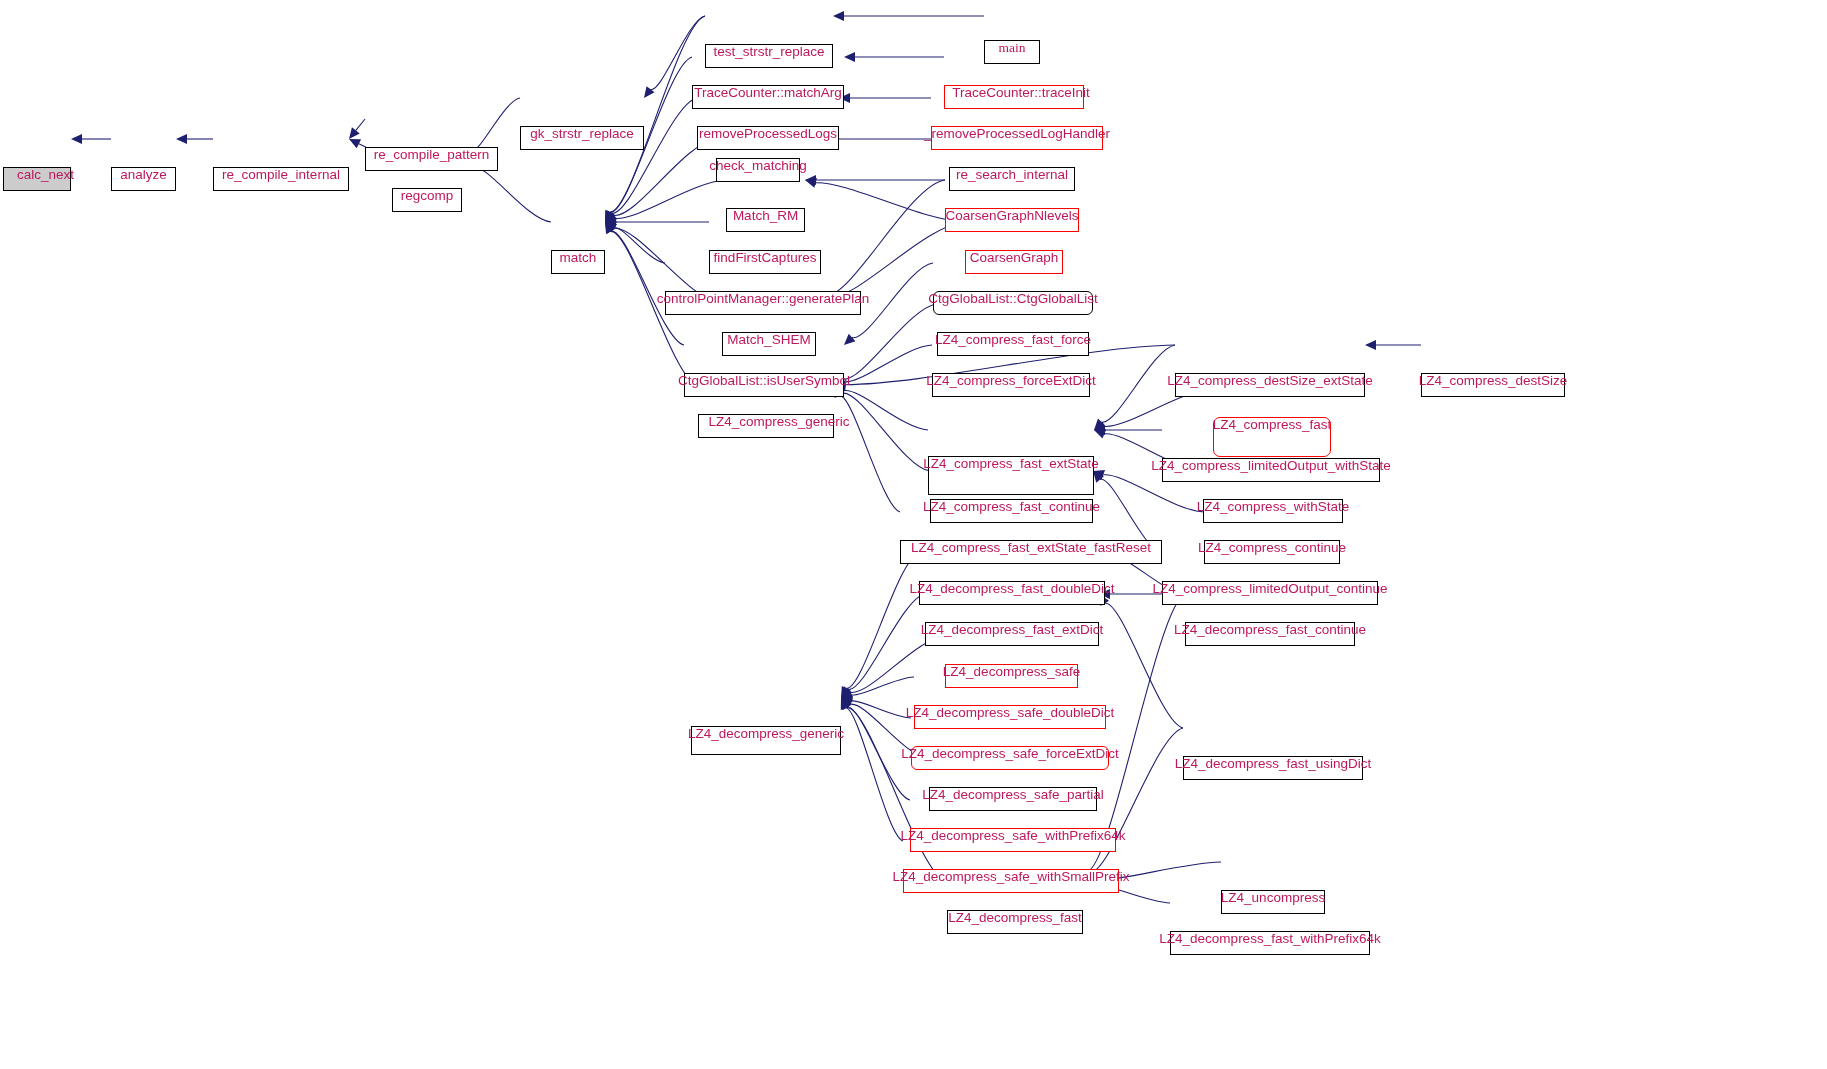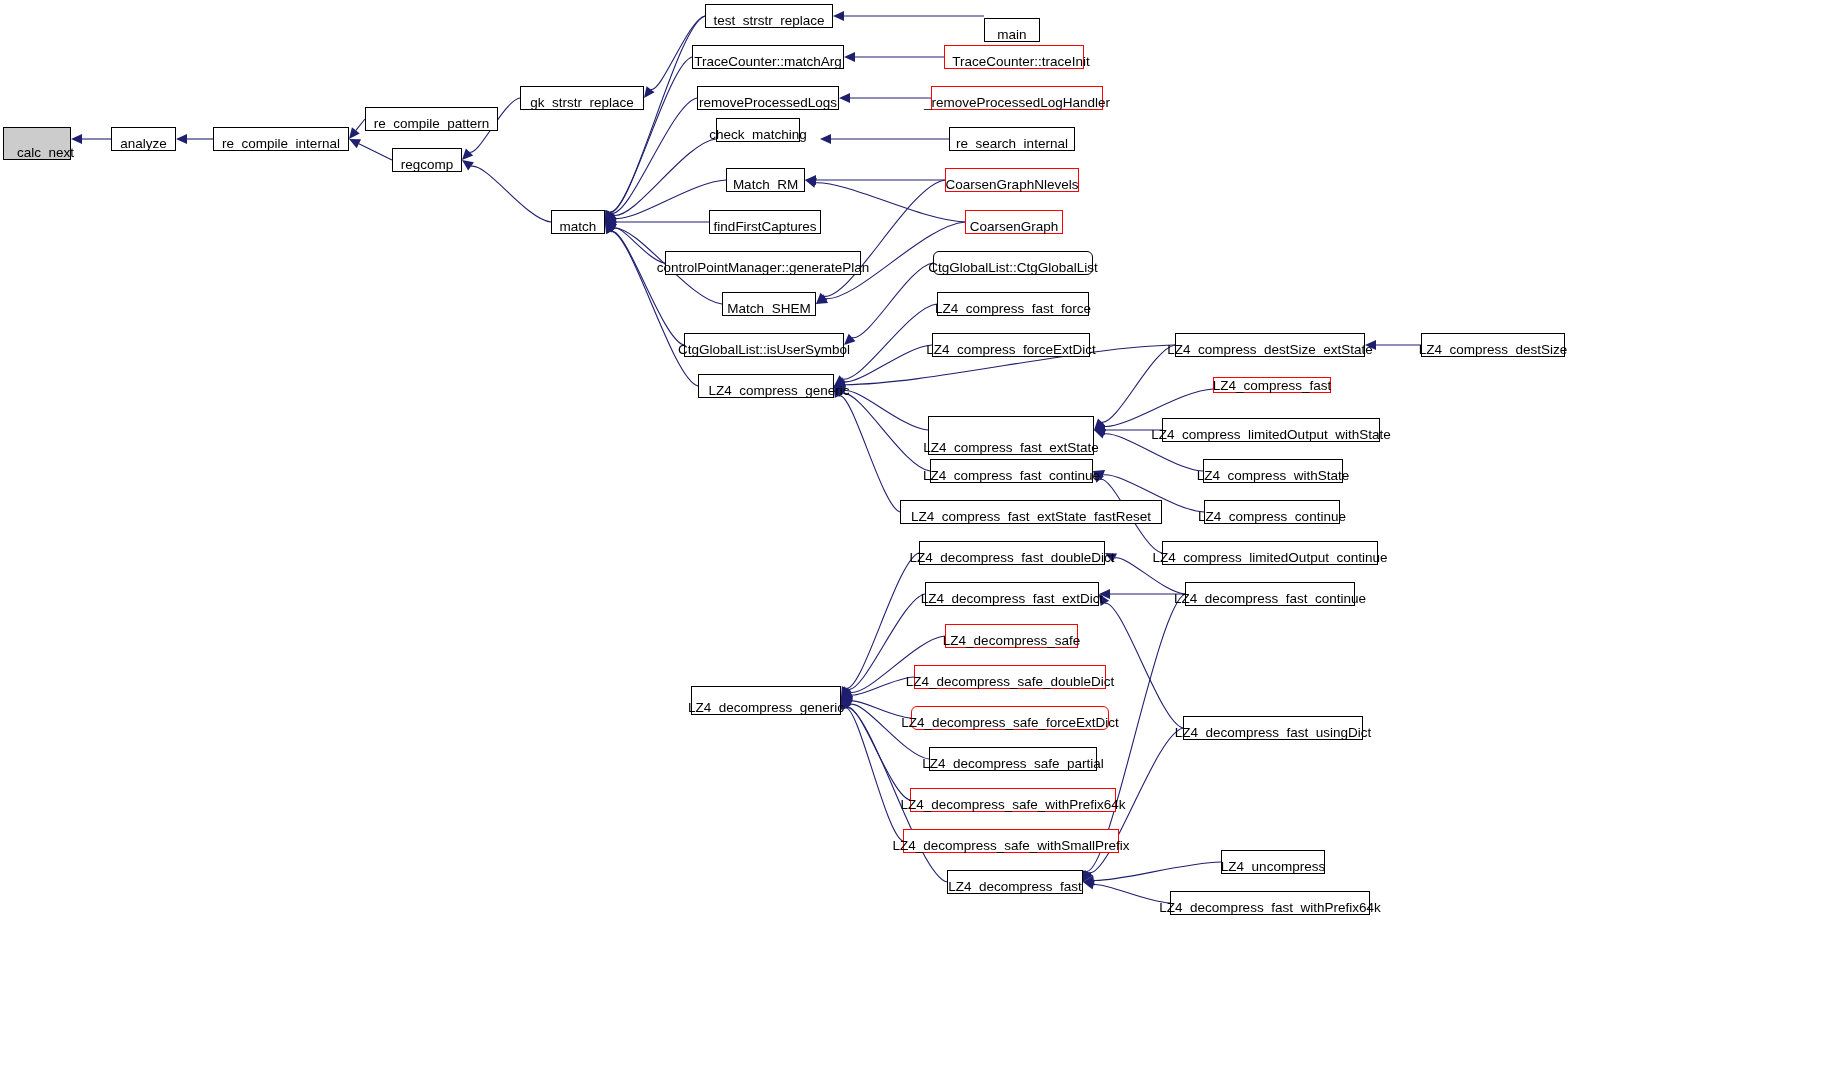--- a/index.html
+++ b/index.html
@@ -22,30 +22,31 @@
     left: 0;
     top: 0;
     width: 1827px;
     height: 1069px;
     pointer-events: none;
   }
   .node {
     position: absolute;
     box-sizing: border-box;
     display: flex;
-    align-items: flex-end;
+    align-items: flex-start;
     justify-content: center;
     border: 1px solid #000000;
     background: #ffffff;
-    color: #000000;
+    color: #be185d;
     font-size: 13.5px;
     line-height: 1;
     white-space: nowrap;
     letter-spacing: 0px;
     padding: 0 6px;
+    margin-top: 40px;
   }
   .node.red {
     border-color: #ff0000;
   }
   .node.cur {
     background: #cccccc;
     border-color: #000000;
   }
   .node .label {
     display: block;
@@ -162,21 +163,21 @@
       <path d="M 1185 594 C 1156.44 605.52, 1111.56 870.48, 1086.6723185646906 871.6311005232267" stroke="#1f1f6f" stroke-width="1.1" fill="none"></path>
       <polygon points="1083,882 1081.9591824388847,869.9618648120037 1091.3854546904965,873.3003362344497" fill="#1f1f6f"></polygon>
       <path d="M 1183 728 C 1155 734.16, 1111 875.84, 1088.9906598713853 872.7743837980667" stroke="#1f1f6f" stroke-width="1.1" fill="none"></path>
       <polygon points="1083,882 1084.7971979614156,870.0513565838006 1093.184121781355,875.4974110123327" fill="#1f1f6f"></polygon>
       <path d="M 1221 862 C 1182.36 862.8, 1121.64 881.2, 1093.886266589004 880.4222802044922" stroke="#1f1f6f" stroke-width="1.1" fill="none"></path>
       <polygon points="1083,882 1093.1691212274095,875.4739772094904 1094.6034119505985,885.3705831994939" fill="#1f1f6f"></polygon>
       <path d="M 1170 903 C 1145.64 902.16, 1107.36 882.84, 1093.6929042943061 884.5810458641429" stroke="#1f1f6f" stroke-width="1.1" fill="none"></path>
       <polygon points="1083,882 1094.8661069598256,879.7206348212765 1092.5197016287866,889.4414569070093" fill="#1f1f6f"></polygon>
     </svg>
   <div id="nodes">
-      <div class="node cur" style="left: 3px; top: 127px; width: 68px; height: 33px; padding-left: 23px;">
+      <div class="node cur" style="left: 3px; top: 127px; width: 68px; height: 24px; padding-left: 23px;">
         <span class="label">calc_next</span>
       </div>
       <div class="node" style="left: 111px; top: 127px; width: 65px; height: 24px;">
         <span class="label">analyze</span>
       </div>
       <div class="node" style="left: 213px; top: 127px; width: 136px; height: 24px;">
         <span class="label">re_compile_internal</span>
       </div>
       <div class="node" style="left: 365px; top: 107px; width: 133px; height: 24px;">
         <span class="label">re_compile_pattern</span>
@@ -186,21 +187,21 @@
       </div>
       <div class="node" style="left: 520px; top: 86px; width: 124px; height: 24px;">
         <span class="label">gk_strstr_replace</span>
       </div>
       <div class="node" style="left: 551px; top: 210px; width: 54px; height: 24px;">
         <span class="label">match</span>
       </div>
       <div class="node" style="left: 705px; top: 4px; width: 128px; height: 24px;">
         <span class="label">test_strstr_replace</span>
       </div>
-      <div class="node" style="left: 984px; top: 18px; width: 56px; height: 24px;">
+      <div class="node" style="left: 984px; top: 0; width: 56px; height: 24px; font-family: Liberation Serif, serif;">
         <span class="label">main</span>
       </div>
       <div class="node" style="left: 692px; top: 45px; width: 152px; height: 24px;">
         <span class="label">TraceCounter::matchArg</span>
       </div>
       <div class="node red" style="left: 944px; top: 45px; width: 140px; height: 24px; padding-left: 20px;">
         <span class="label">TraceCounter::traceInit</span>
       </div>
       <div class="node" style="left: 697px; top: 86px; width: 142px; height: 24px;">
         <span class="label">removeProcessedLogs</span>
@@ -246,21 +247,21 @@
       </div>
       <div class="node" style="left: 1175px; top: 333px; width: 190px; height: 24px;">
         <span class="label">LZ4_compress_destSize_extState</span>
       </div>
       <div class="node" style="left: 1421px; top: 333px; width: 144px; height: 24px;">
         <span class="label">LZ4_compress_destSize</span>
       </div>
       <div class="node" style="left: 698px; top: 374px; width: 136px; height: 24px; padding-left: 32px;">
         <span class="label">LZ4_compress_generic</span>
       </div>
-      <div class="node red" style="left: 1213px; top: 377px; width: 118px; height: 16px;">
+      <div class="node red" style="left: 1213px; top: 377px; width: 118px; height: 40px; border-radius: 7px;">
         <span class="label">LZ4_compress_fast</span>
       </div>
       <div class="node" style="left: 928px; top: 416px; width: 166px; height: 39px;">
         <span class="label">LZ4_compress_fast_extState</span>
       </div>
       <div class="node" style="left: 1162px; top: 418px; width: 218px; height: 24px;">
         <span class="label">LZ4_compress_limitedOutput_withState</span>
       </div>
       <div class="node" style="left: 930px; top: 459px; width: 163px; height: 24px;">
         <span class="label">LZ4_compress_fast_continue</span>

